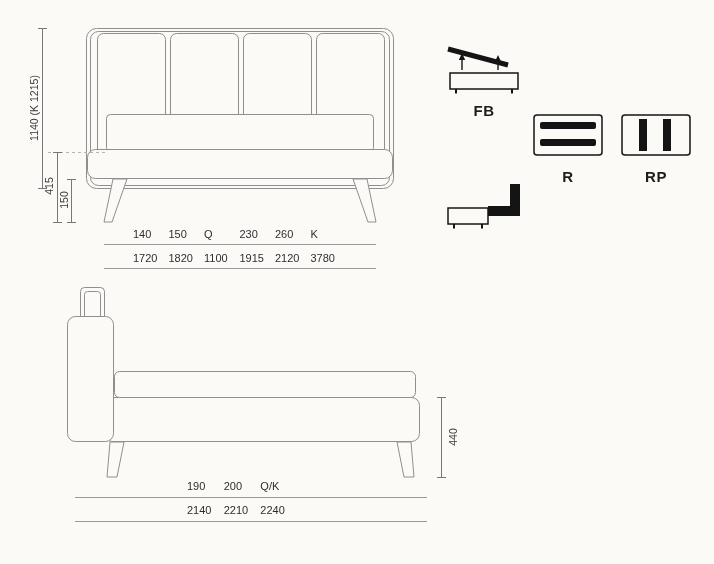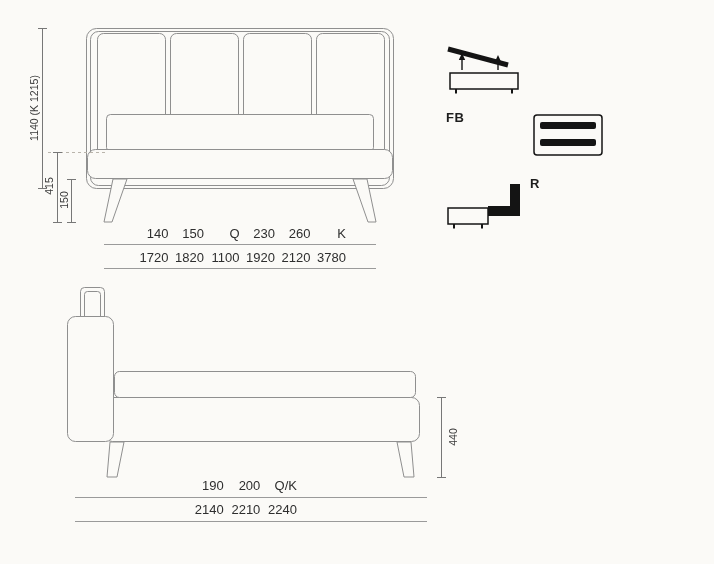--- a/index.html
+++ b/index.html
@@ -14,32 +14,32 @@
   .vlabel {
     position:absolute;
     font-size:10.5px;
     color:#3a3a3a;
     white-space:nowrap;
     transform:translate(-50%,-50%) rotate(-90deg);
   }
   .size-table { position:absolute; }
   .size-row { display:flex; position:absolute; left:0; width:100%; }
   .size-cell {
-    flex:1; text-align:right;
-    font-size:13px; color:#2e2e2e;
+    flex:1; text-align:left;
+    font-size:11px; color:#2e2e2e;
     line-height:14px;
   }
   .icon-cell { position:absolute; width:76px; }
   .icon-label {
-    text-align:left;
+    text-align:center;
     font-weight:bold;
-    font-size:13px;
+    font-size:15px;
     letter-spacing:0.5px;
     color:#1d1d1d;
-    margin-top:10px;
+    margin-top:2px;
   }
 </style>
 </head>
 <body>
 
 <div class="canvas">
 
   <svg class="lineart" width="714" height="564" viewBox="0 0 714 564">
 
     <g stroke="#8f8f8f" stroke-width="1" fill="none">
@@ -115,21 +115,21 @@
       <span class="size-cell">150</span>
       <span class="size-cell">Q</span>
       <span class="size-cell">230</span>
       <span class="size-cell">260</span>
       <span class="size-cell">K</span>
     </div>
     <div class="size-row" style="top:251px">
       <span class="size-cell">1720</span>
       <span class="size-cell">1820</span>
       <span class="size-cell">1100</span>
-      <span class="size-cell">1920</span>
+      <span class="size-cell">1915</span>
       <span class="size-cell">2120</span>
       <span class="size-cell">3780</span>
     </div>
   </div>
 
   <div class="size-table" style="left:187px; top:0; width:110px; height:0">
     <div class="size-row" style="top:479px">
       <span class="size-cell">190</span>
       <span class="size-cell">200</span>
       <span class="size-cell">Q/K</span>
@@ -160,20 +160,28 @@
 
   <div class="icon-cell" style="left:530px; top:110px">
     <svg width="76" height="52" viewBox="0 0 76 52">
       <rect x="4" y="5" width="68" height="40" rx="3" fill="none" stroke="#141414" stroke-width="1.5"></rect>
       <rect x="10" y="12" width="56" height="7" rx="2" fill="#141414"></rect>
       <rect x="10" y="29" width="56" height="7" rx="2" fill="#141414"></rect>
     </svg>
     <div class="icon-label">R</div>
   </div>
 
+  <div class="icon-cell" style="left:618px; top:110px">
+    <svg width="76" height="52" viewBox="0 0 76 52">
+      <rect x="4" y="5" width="68" height="40" rx="3" fill="none" stroke="#141414" stroke-width="1.5"></rect>
+      <rect x="21" y="9" width="8" height="32" fill="#141414"></rect>
+      <rect x="45" y="9" width="8" height="32" fill="#141414"></rect>
+    </svg>
+    <div class="icon-label">RP</div>
+  </div>
 
   <div class="icon-cell" style="left:446px; top:182px">
     <svg width="76" height="52" viewBox="0 0 76 52">
       <rect x="2" y="26" width="40" height="16" fill="none" stroke="#141414" stroke-width="1.5"></rect>
       <line x1="8" y1="42" x2="8" y2="46.5" stroke="#141414" stroke-width="2"></line>
       <line x1="36" y1="42" x2="36" y2="46.5" stroke="#141414" stroke-width="2"></line>
       <rect x="64" y="2" width="10" height="32" fill="#141414"></rect>
       <rect x="42" y="24" width="32" height="10" fill="#141414"></rect>
     </svg>
   </div>

